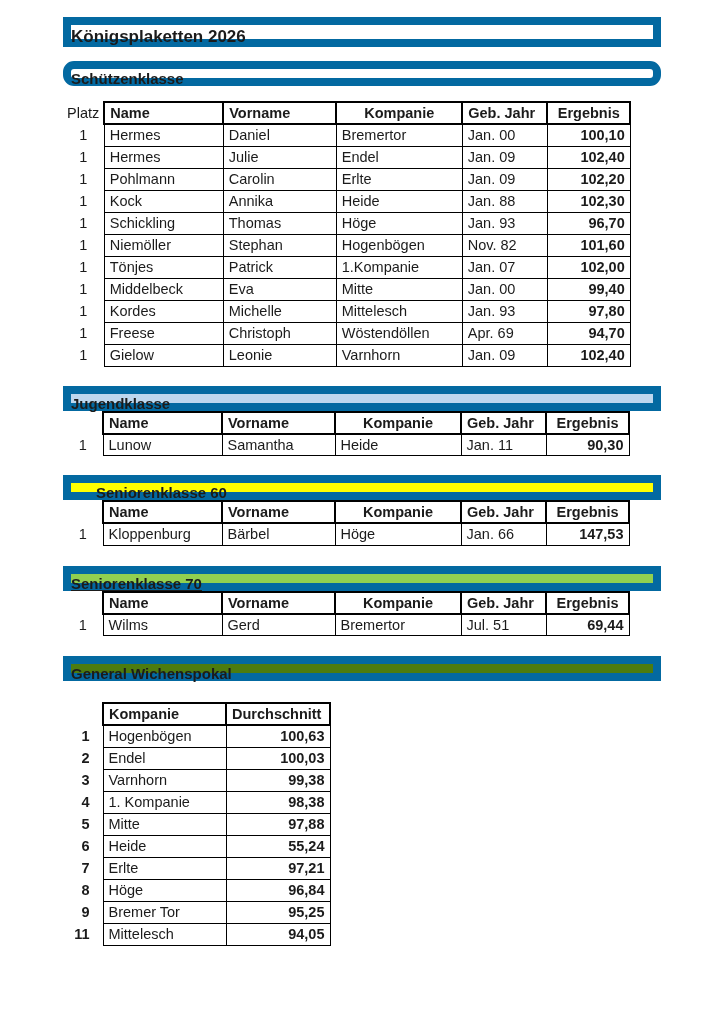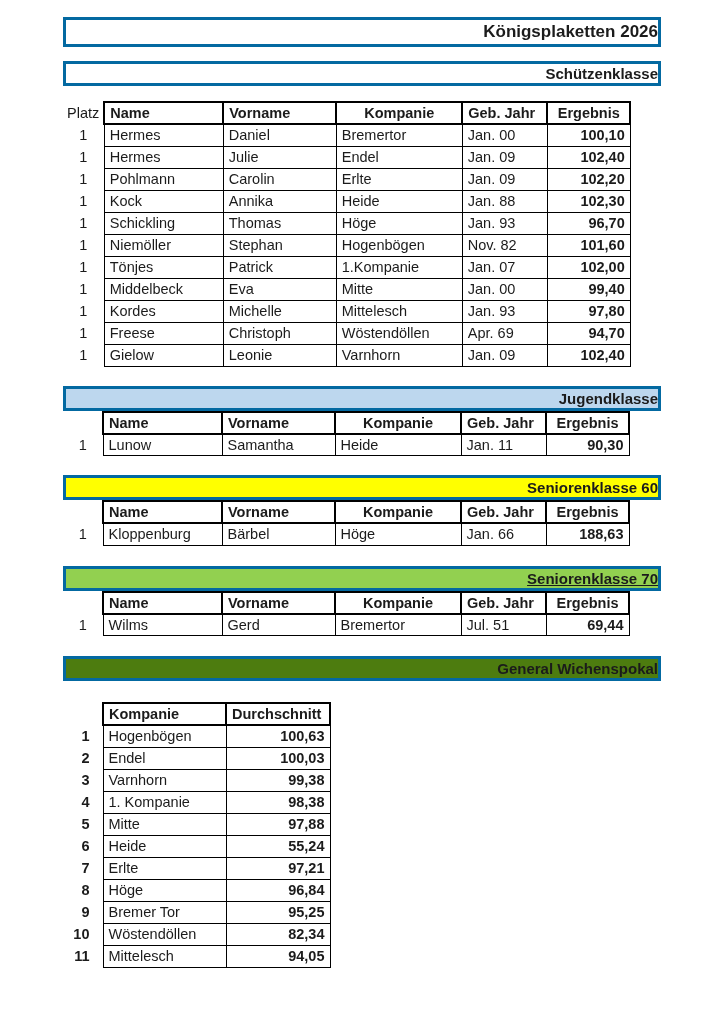--- a/index.html
+++ b/index.html
@@ -15,23 +15,23 @@
     overflow: hidden;
   }
   .sheet {
     padding-top: 17px;
     padding-left: 63px;
     width: 600px;
   }
   .banner {
     box-sizing: border-box;
     width: 598px;
-    border: 3px solid #0369a1;
+    border: 8px solid #0369a1;
     background: #ffffff;
-    text-align: right;
+    text-align: left;
     font-weight: bold;
   }
   .banner.title-banner {
     height: 30px;
     line-height: 24px;
     font-size: 17px;
   }
   .banner.section-banner {
     height: 25px;
     line-height: 19px;
@@ -59,21 +59,21 @@
   th.platz, td.platz {
     border: none;
     background: transparent;
     text-align: center;
     padding: 0 4px;
   }
   thead th.platz { font-weight: normal; text-align: center; }
   .ac { text-align: center; }
   .ar { text-align: right; font-weight: bold; }
   td.platz.ar { text-align: right; padding-right: 13px; }
-  .mt14 { margin-top: 14px; }
+  .mt14 { margin-top: 14px; border-radius: 11px; }
   .mt15 { margin-top: 15px; }
   .mt19 { margin-top: 19px; }
   .mt20 { margin-top: 20px; }
   .mt21 { margin-top: 21px; }
   col.c-platz { width: 40px; }
   col.c-name { width: 119px; }
   col.c-vorname { width: 113px; }
   col.c-kompanie { width: 126px; }
   col.c-geb { width: 85px; }
   col.c-erg { width: 83px; }
@@ -254,21 +254,21 @@
         <th class="ac">Ergebnis</th>
       </tr>
     </thead>
     <tbody>
       <tr>
         <td class="platz">1</td>
         <td>Kloppenburg</td>
         <td>Bärbel</td>
         <td>Höge</td>
         <td>Jan. 66</td>
-        <td class="ar">188,63</td>
+        <td class="ar">147,53</td>
       </tr>
     </tbody>
   </table>
 
   <div class="banner section-banner mt20" style="background-color: rgb(146, 208, 80); text-decoration: underline;">Seniorenklasse 70</div>
 
   <table>
     <colgroup>
       <col class="c-platz">
         <col class="c-name">
@@ -354,25 +354,20 @@
         <td class="platz ar">8</td>
         <td>Höge</td>
         <td class="ar">96,84</td>
       </tr>
       <tr>
         <td class="platz ar">9</td>
         <td>Bremer Tor</td>
         <td class="ar">95,25</td>
       </tr>
       <tr>
-        <td class="platz ar">10</td>
-        <td>Wöstendöllen</td>
-        <td class="ar">82,34</td>
-      </tr>
-      <tr>
         <td class="platz ar">11</td>
         <td>Mittelesch</td>
         <td class="ar">94,05</td>
       </tr>
     </tbody>
   </table>
 
 </div>
 
 </body></html>

